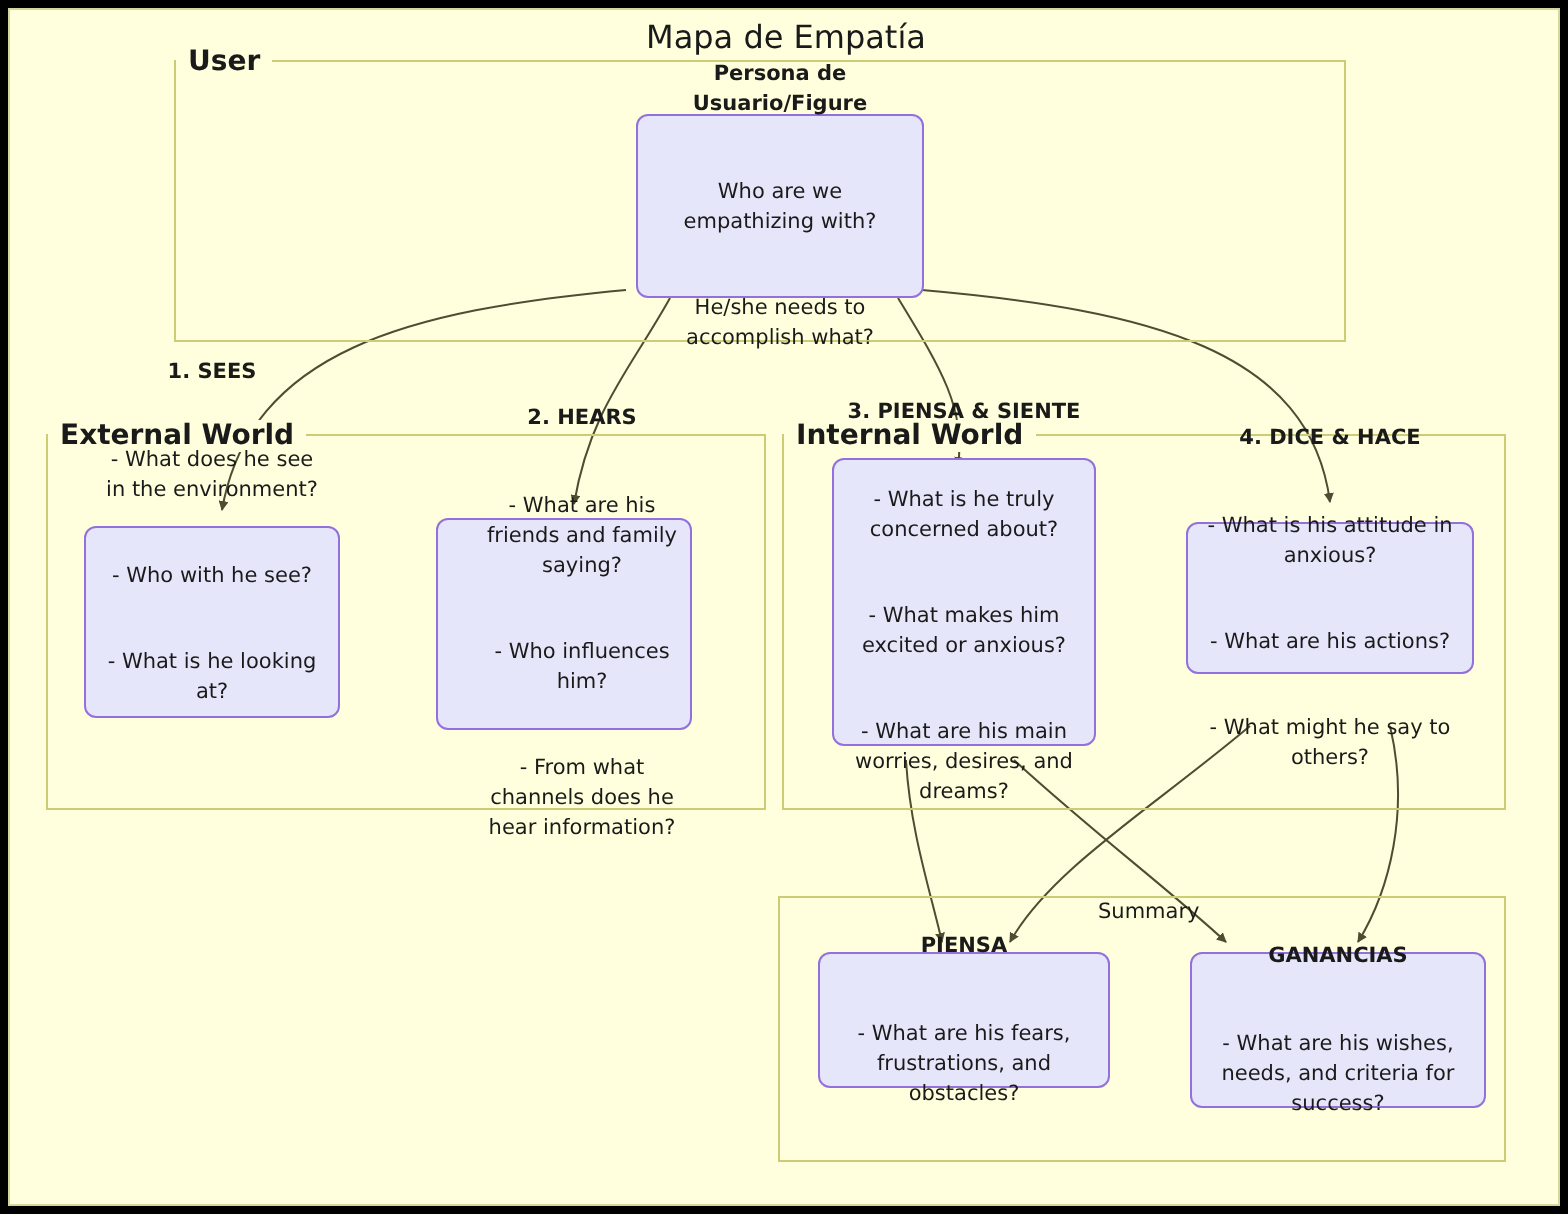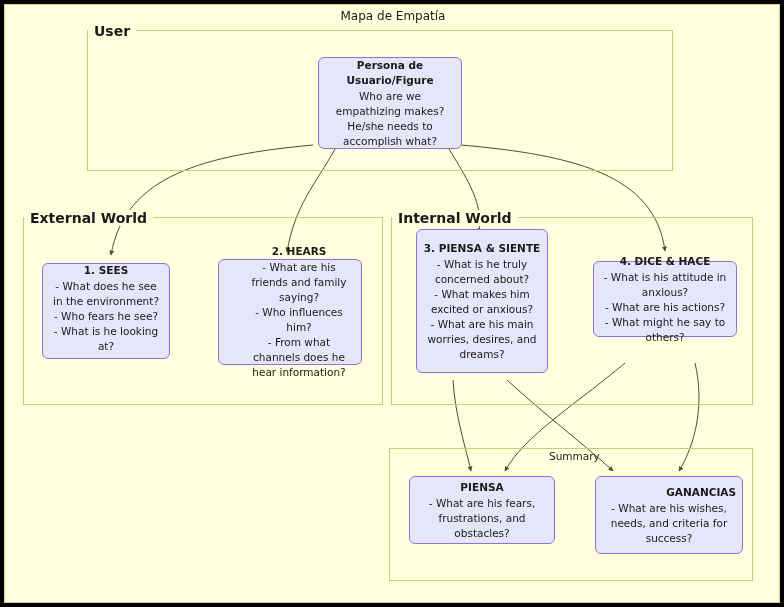--- a/index.html
+++ b/index.html
@@ -30,21 +30,21 @@
     width: 776px;
     height: 599px;
     pointer-events: none;
   }
   .diagram-title {
     position: absolute;
     left: 0;
     top: 4px;
     width: 776px;
     text-align: center;
-    font-size: 12px;
+    font-size: 16px;
     color: #1a1a1a;
   }
   .group {
     position: absolute;
     border: 1px solid #cccc77;
     background: transparent;
     box-sizing: border-box;
   }
   .group-label {
     position: absolute;
@@ -69,20 +69,21 @@
     box-sizing: border-box;
     text-align: center;
     color: #1a1a1a;
     font-size: 10.5px;
     line-height: 15px;
     display: flex;
     flex-direction: column;
     justify-content: center;
     align-items: center;
     padding: 4px 6px;
+    gap: 28px;
   }
   .node .title {
     font-weight: bold;
     margin-bottom: 1px;
   }
   .node .line {
     display: block;
   }
   .node .line.bold {
     font-weight: normal;
@@ -136,32 +137,32 @@
       <span>Internal World</span>
     </div>
   </div>
 
   <div class="group" style="left:384px; top:443px; width:364px; height:133px;">
   </div>
   <div class="summary-label" style="left:544px; top:445px;">Summary</div>
 
   <div class="node" style="left:313px; top:52px; width:144px; height:92px;">
     <div class="title">Persona de Usuario/Figure</div>
-    <div class="line">Who are we empathizing makes?</div>
+    <div class="line">Who are we empathizing with?</div>
     <div class="line">He/she needs to accomplish what?</div>
   </div>
 
   <div class="node" style="left:37px; top:258px; width:128px; height:96px;justify-content:flex-end;">
     <div class="title">1. SEES</div>
     <div class="line">- What does he see in the environment?</div>
-    <div class="line">- Who fears he see?</div>
+    <div class="line">- Who with he see?</div>
     <div class="line">- What is he looking at?</div>
   </div>
 
-  <div class="node" style="left:213px; top:254px; width:144px; height:106px;padding-left:24px;">
+  <div class="node" style="left:213px; top:254px; width:128px; height:106px;padding-left:24px;">
     <div class="title">2. HEARS</div>
     <div class="line">- What are his friends and family saying?</div>
     <div class="line">- Who influences him?</div>
     <div class="line">- From what channels does he hear information?</div>
   </div>
 
   <div class="node" style="left:411px; top:224px; width:132px; height:144px;">
     <div class="title">3. PIENSA &amp; SIENTE</div>
     <div class="line bold">- What is he truly concerned about?</div>
     <div class="line">- What makes him excited or anxious?</div>
@@ -173,18 +174,18 @@
     <div class="line">- What is his attitude in anxious?</div>
     <div class="line">- What are his actions?</div>
     <div class="line">- What might he say to others?</div>
   </div>
 
   <div class="node" style="left:404px; top:471px; width:146px; height:68px;">
     <div class="title">PIENSA</div>
     <div class="line">- What are his fears, frustrations, and obstacles?</div>
   </div>
 
-  <div class="node" style="left:590px; top:471px; width:148px; height:78px;align-items:flex-end;">
+  <div class="node" style="left:590px; top:471px; width:148px; height:78px;">
     <div class="title">GANANCIAS</div>
     <div class="line">- What are his wishes, needs, and criteria for success?</div>
   </div>
 
 </div>
 
 </body></html>

